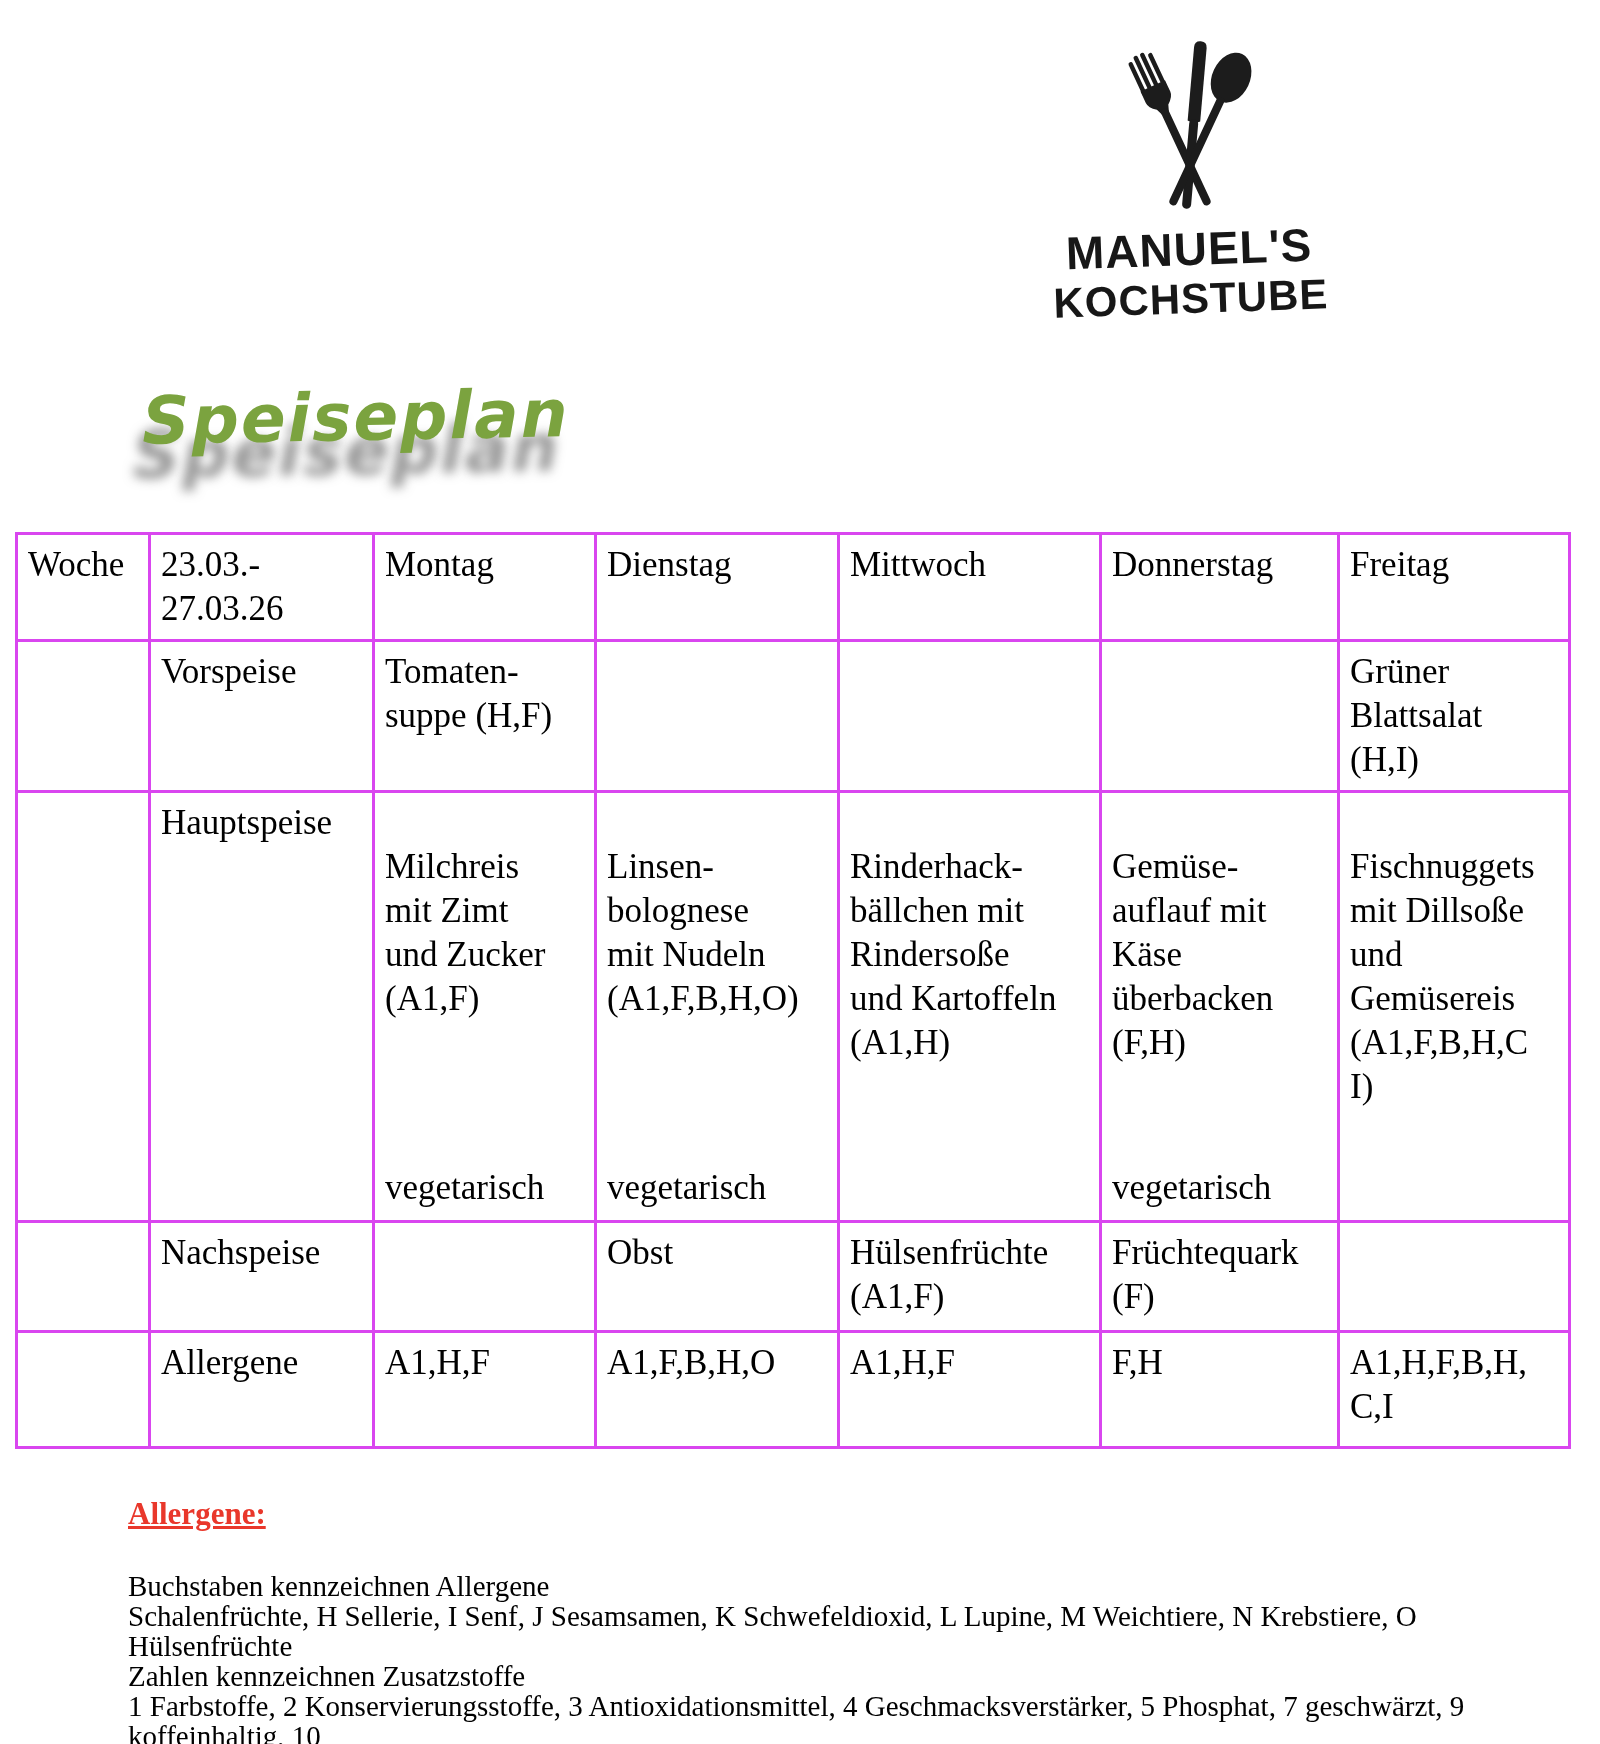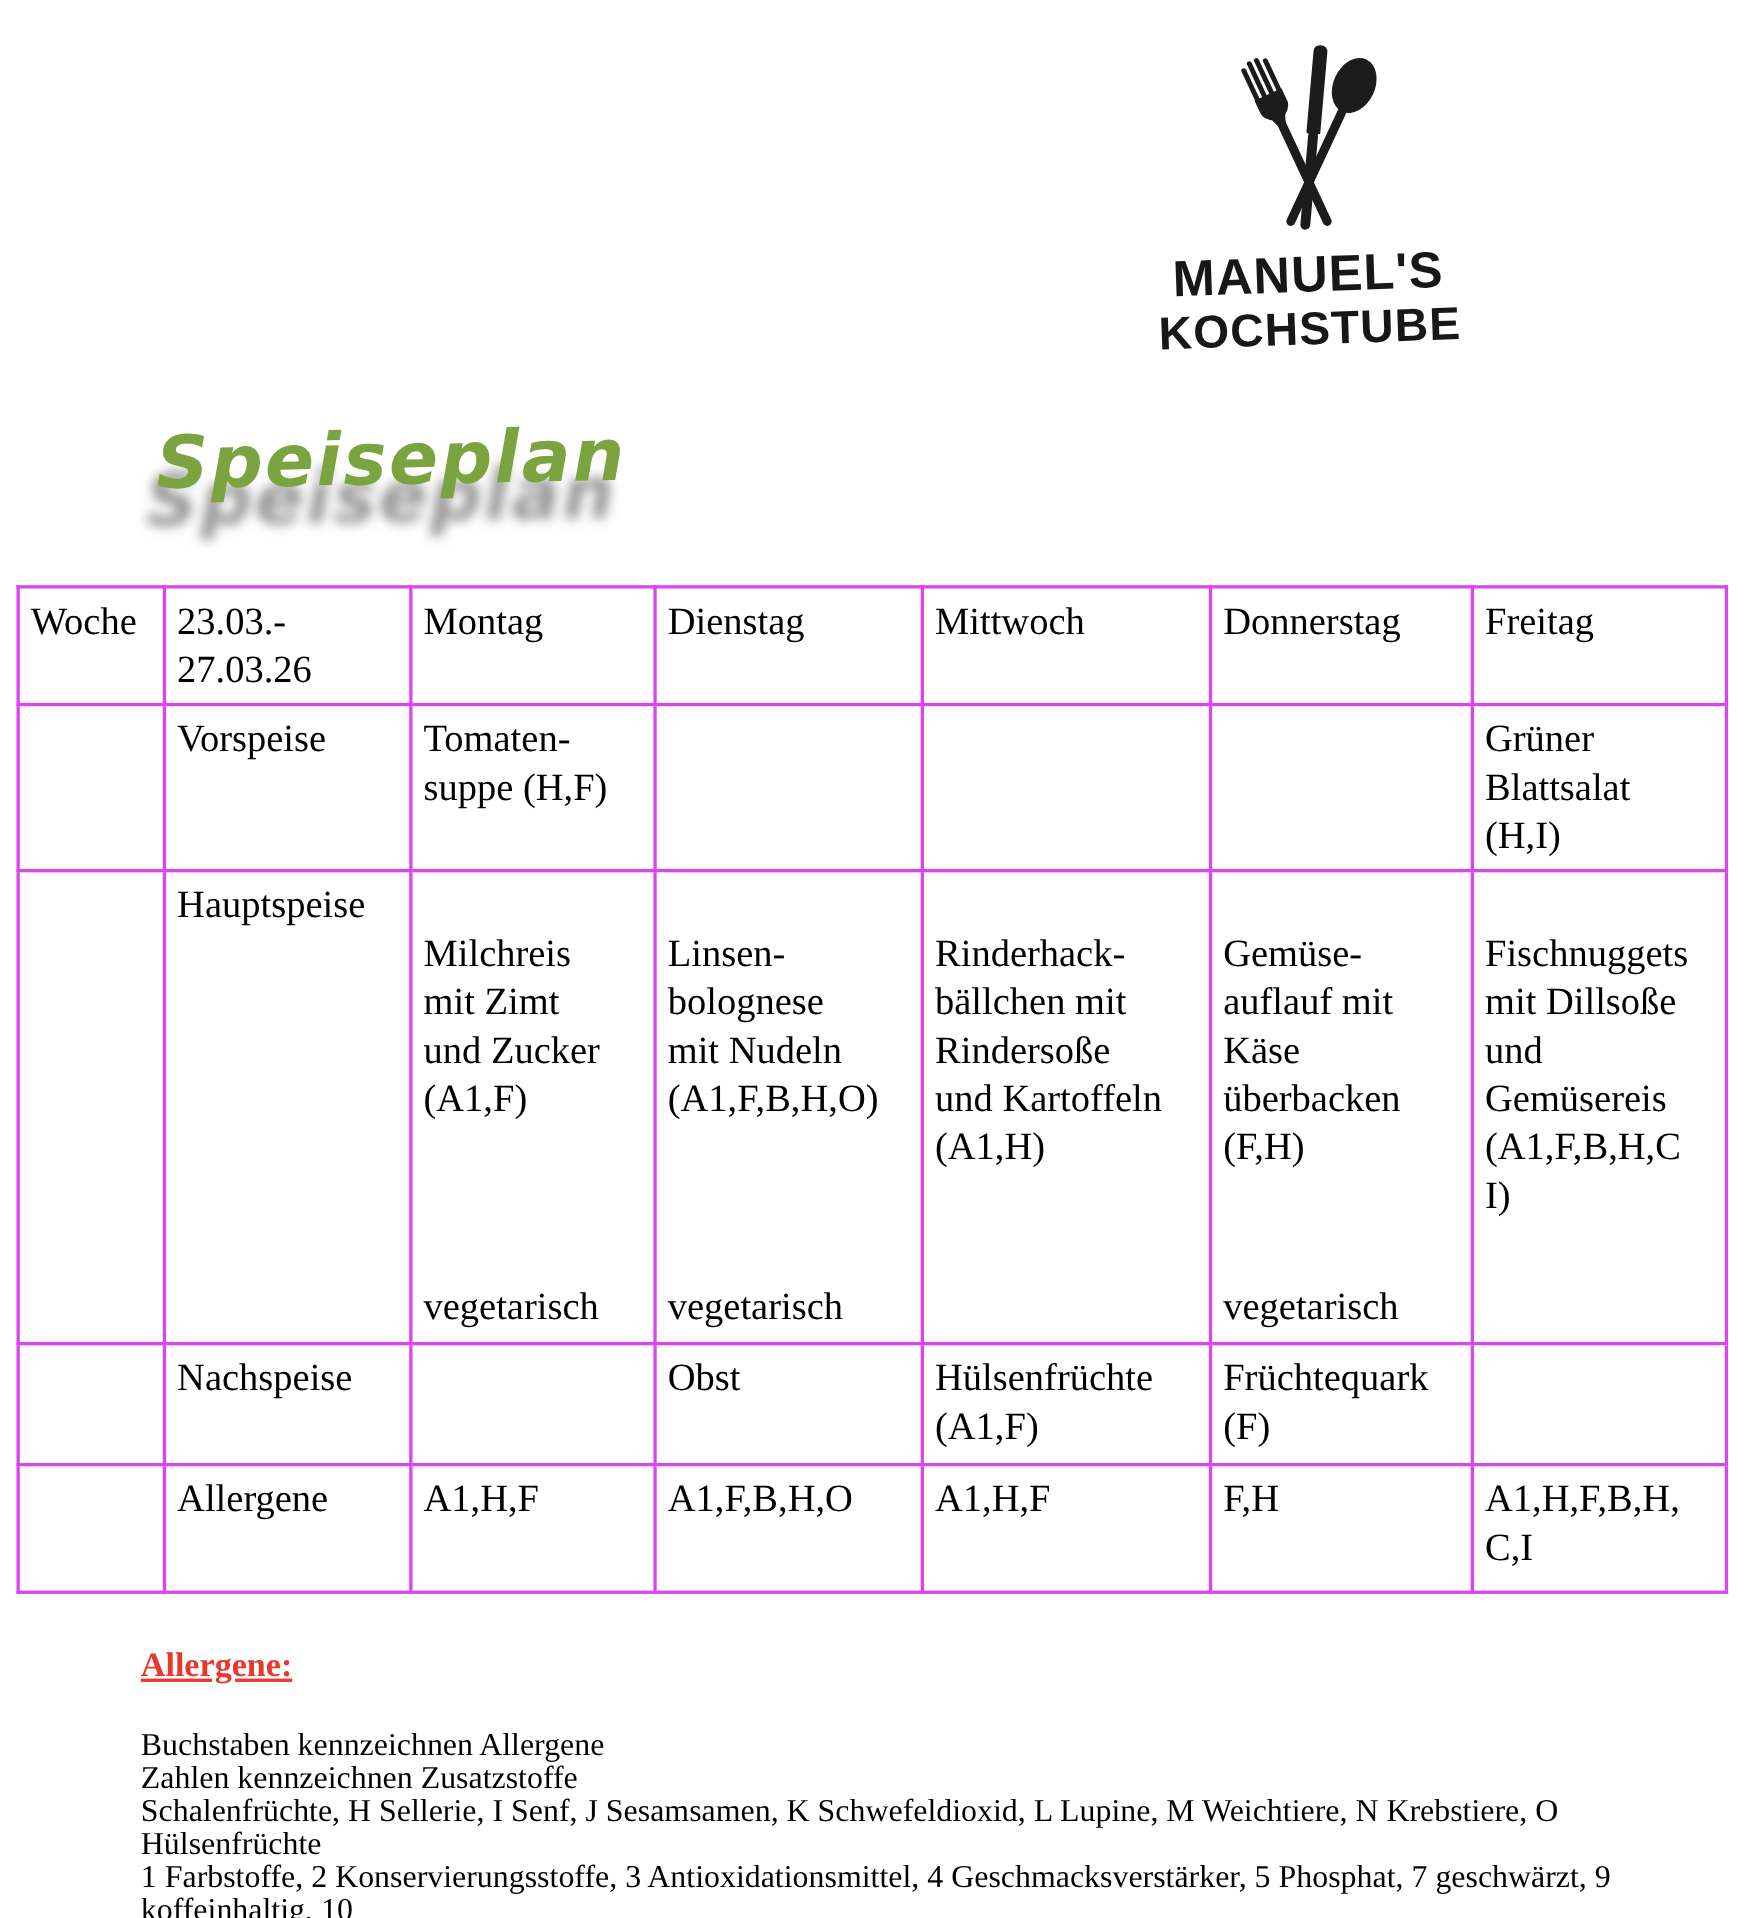--- a/index.html
+++ b/index.html
@@ -208,16 +208,16 @@
       <td>F,H</td>
       <td>A1,H,F,B,H,
 C,I</td>
     </tr>
   </tbody>
 </table>
 
 <div class="legend">
   <div class="legend-heading">Allergene:</div>
   <div class="legend-line">Buchstaben kennzeichnen Allergene</div>
+  <div class="legend-line">Schalenfrüchte, H Sellerie, I Senf, J Sesamsamen, K Schwefeldioxid, L Lupine, M Weichtiere, N Krebstiere, O Hülsenfrüchte</div>
   <div class="legend-line">Zahlen kennzeichnen Zusatzstoffe</div>
-  <div class="legend-line">Schalenfrüchte, H Sellerie, I Senf, J Sesamsamen, K Schwefeldioxid, L Lupine, M Weichtiere, N Krebstiere, O Hülsenfrüchte</div>
   <div class="legend-line">1 Farbstoffe, 2 Konservierungsstoffe, 3 Antioxidationsmittel, 4 Geschmacksverstärker, 5 Phosphat, 7 geschwärzt, 9 koffeinhaltig, 10</div>
 </div>
 
 </body></html>

